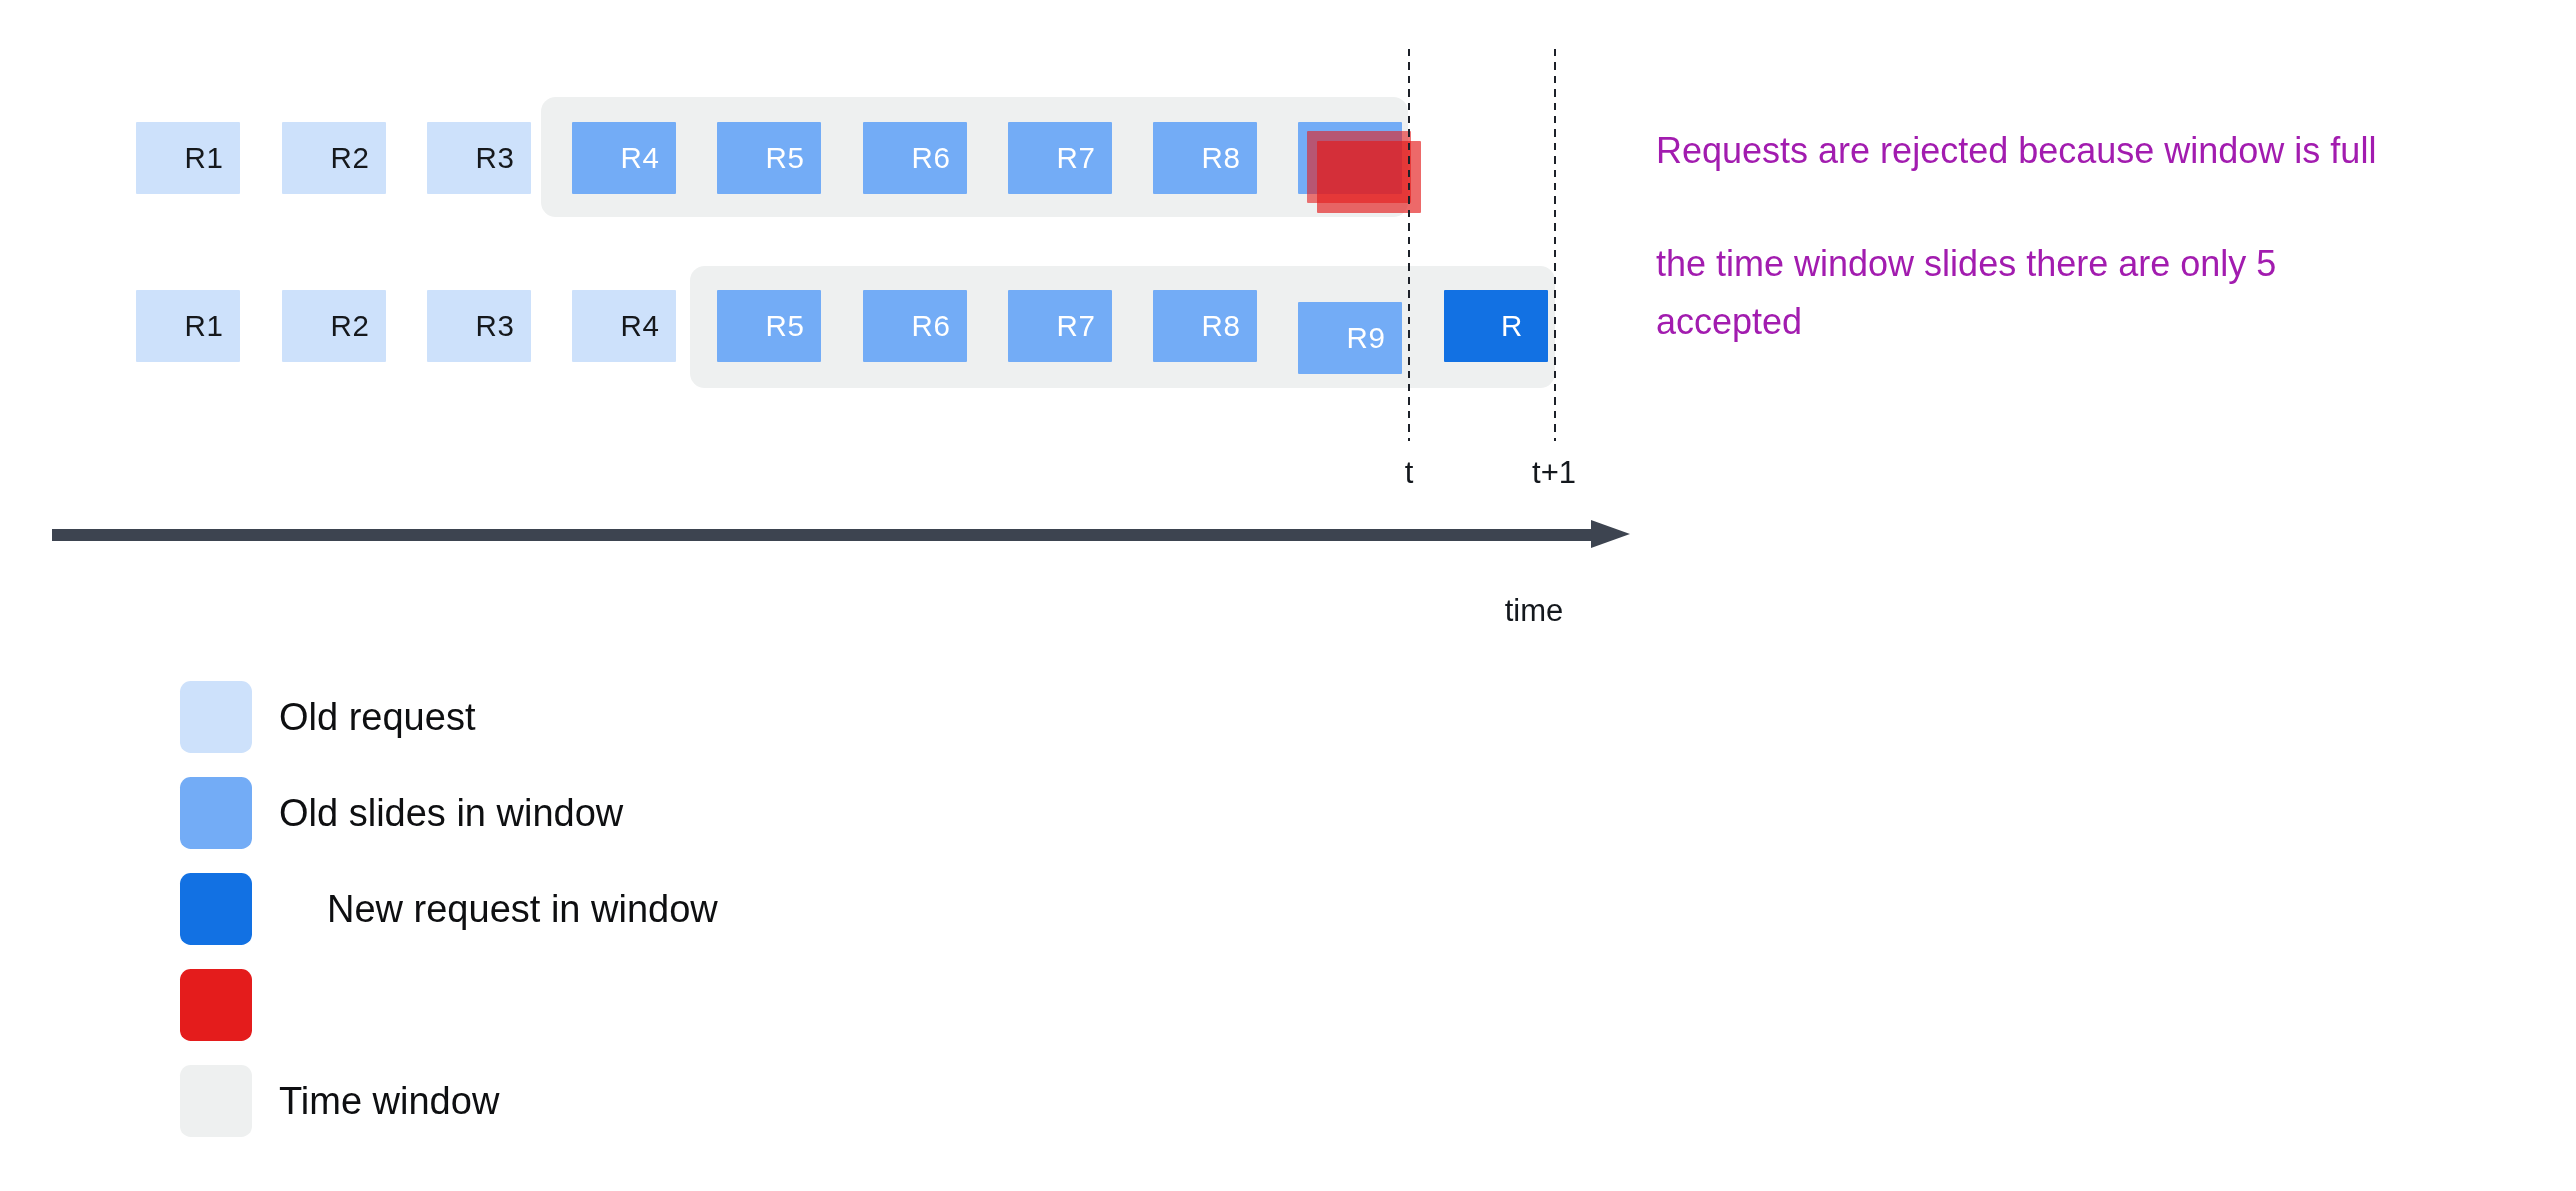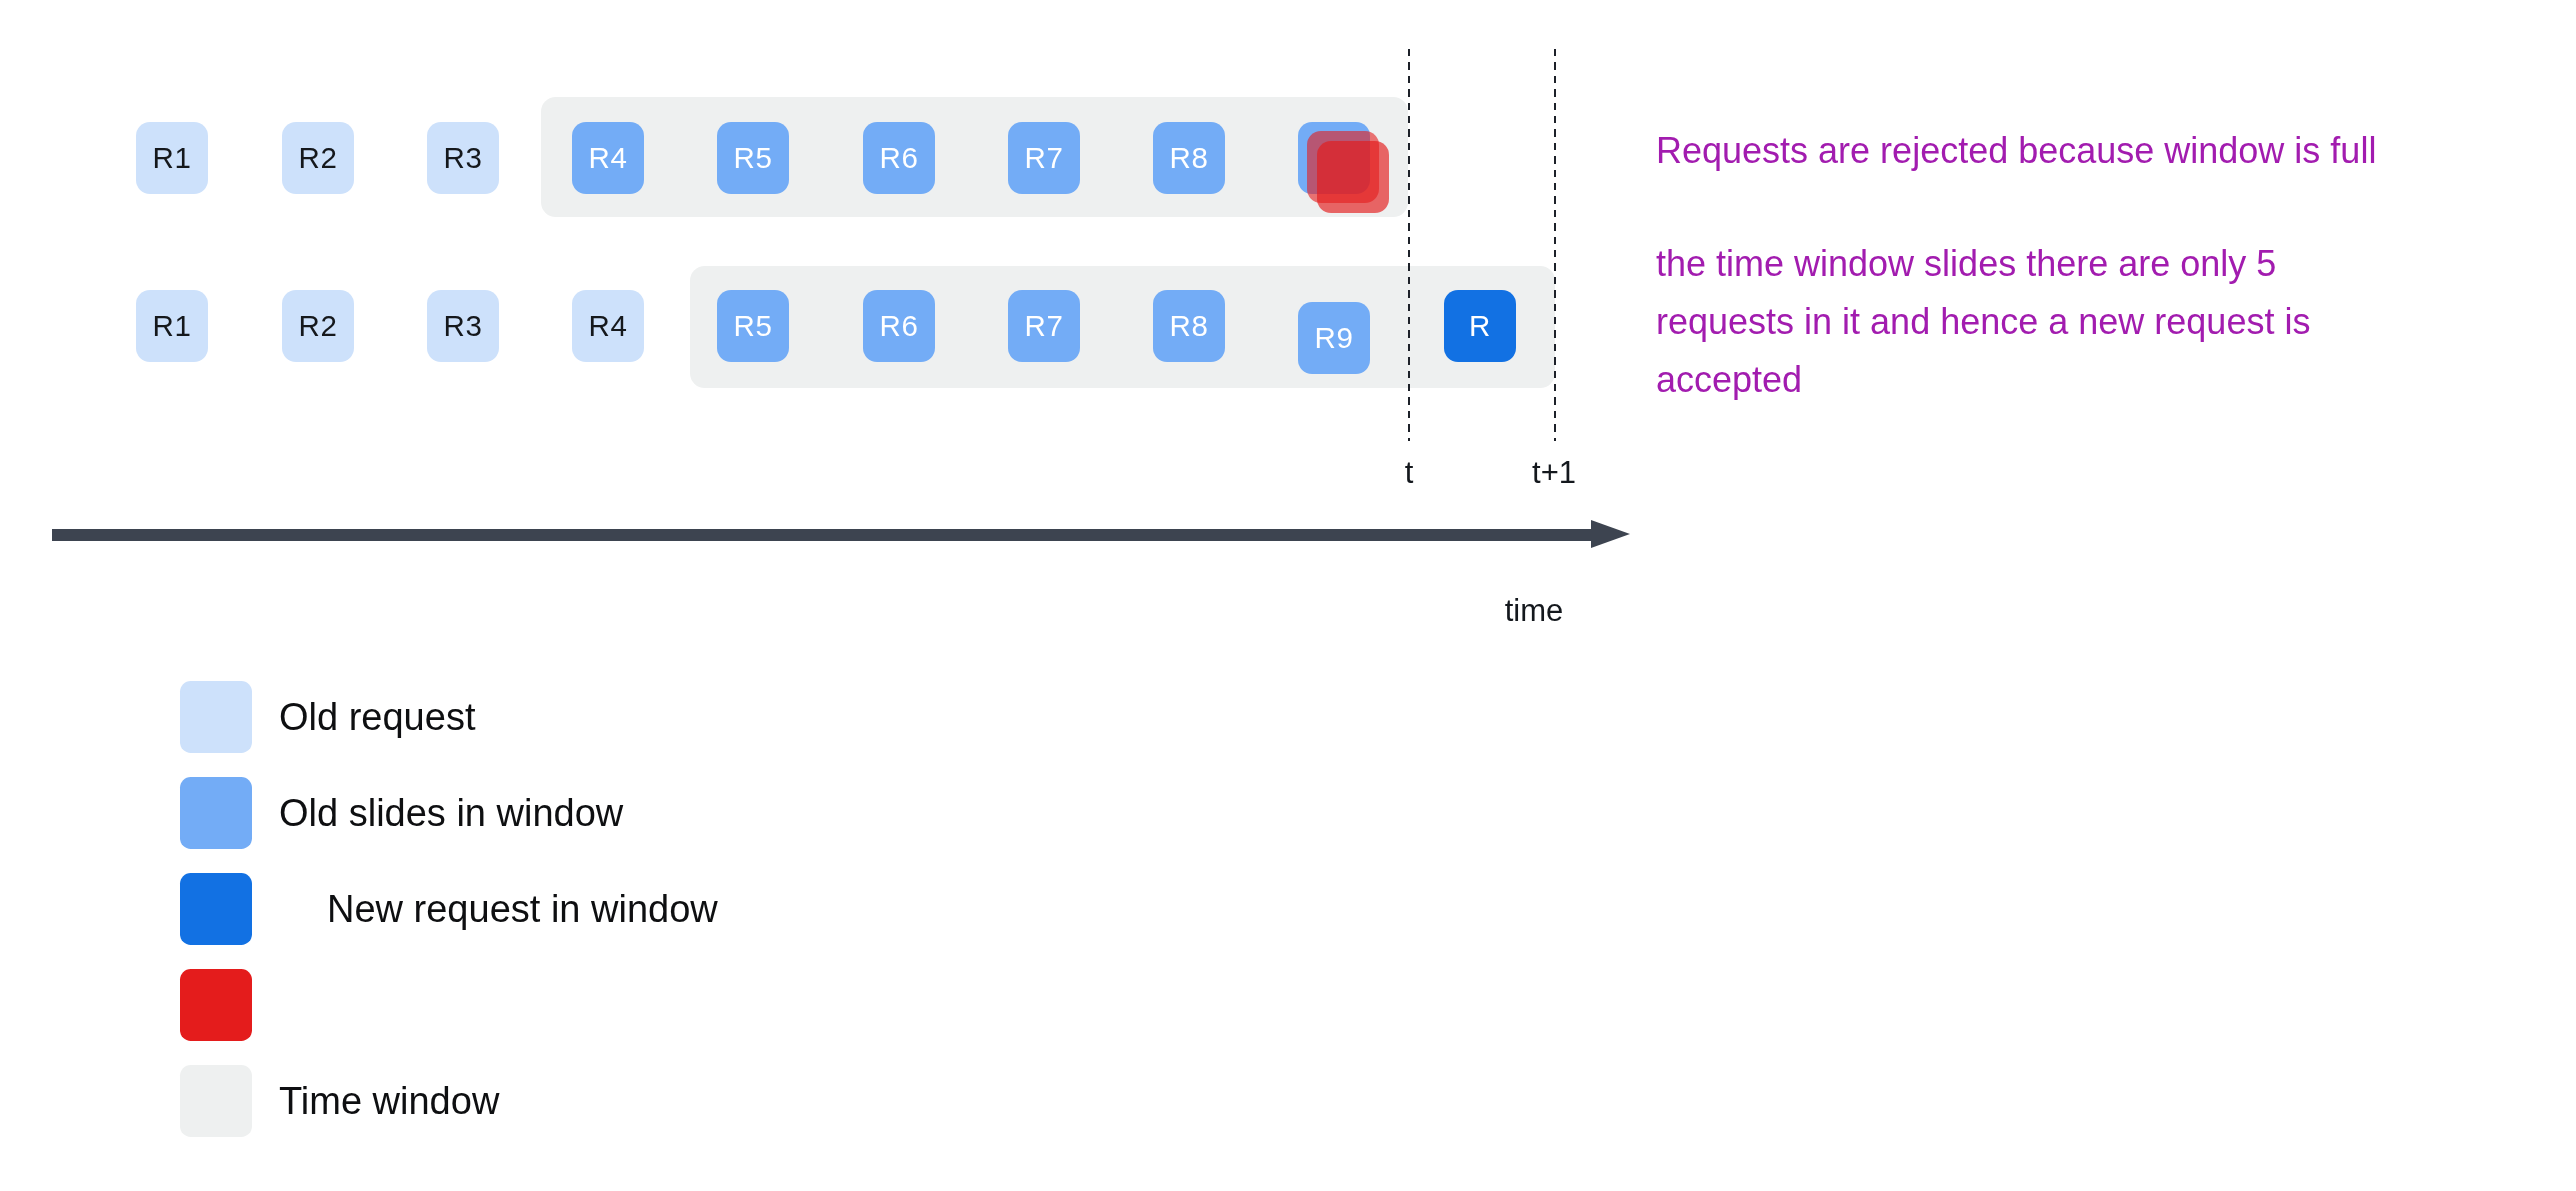--- a/index.html
+++ b/index.html
@@ -2,23 +2,23 @@
 <html style="font-size:10.7px"><head>
 <meta charset="utf-8">
 <style>
   html,body{margin:0;padding:0;background:#fff;}
   #canvas{
     position:relative;width:2576px;height:1191px;background:#ffffff;overflow:hidden;
     font-family:"Liberation Sans", sans-serif;
   }
   
   .box{
-    position:absolute;width:72px;height:72px;border-radius:14px;
+    position:absolute;width:72px;height:72px;border-radius:1px;
     display:flex;align-items:center;justify-content:center;
-    font-size:29.5px;font-weight:500;letter-spacing:0.7px;
+    font-size:29.5px;font-weight:500;letter-spacing:0.7px;padding-left:32px;
   }
   .box.light{background:#cde1fb;color:#15181c;}
   .box.mid{background:#73acf6;color:#ffffff;}
   .box.dark{background:#1271e3;color:#ffffff;}
   .box.redghost{background:rgba(228,28,28,0.60);}
   .box.redghost2{background:rgba(228,28,28,0.66);}
   
   .window{
     position:absolute;background:#eef0f0;border-radius:14.8px;
   }
@@ -103,21 +103,20 @@
   <div class="axis-label" style="left:1554px;top:455px;">t+1</div>
 
   <div class="arrow-shaft"></div>
   <div class="arrow-head"></div>
   <div class="axis-label" style="left:1534px;top:593px;">time</div>
 
   <div class="annotation">
     <div class="p1">Requests are rejected because window is full</div>
     <div class="p2">
       <div>the time window slides there are only 5</div>
-      <div>requests in it and hence a new request is</div>
       <div>accepted</div>
     </div>
   </div>
 
   <div>
     <div class="legend-row" style="top:681px;">
       <div class="legend-swatch sw-old"></div>
       <div class="legend-label">Old request</div>
     </div>
     <div class="legend-row" style="top:777px;">

